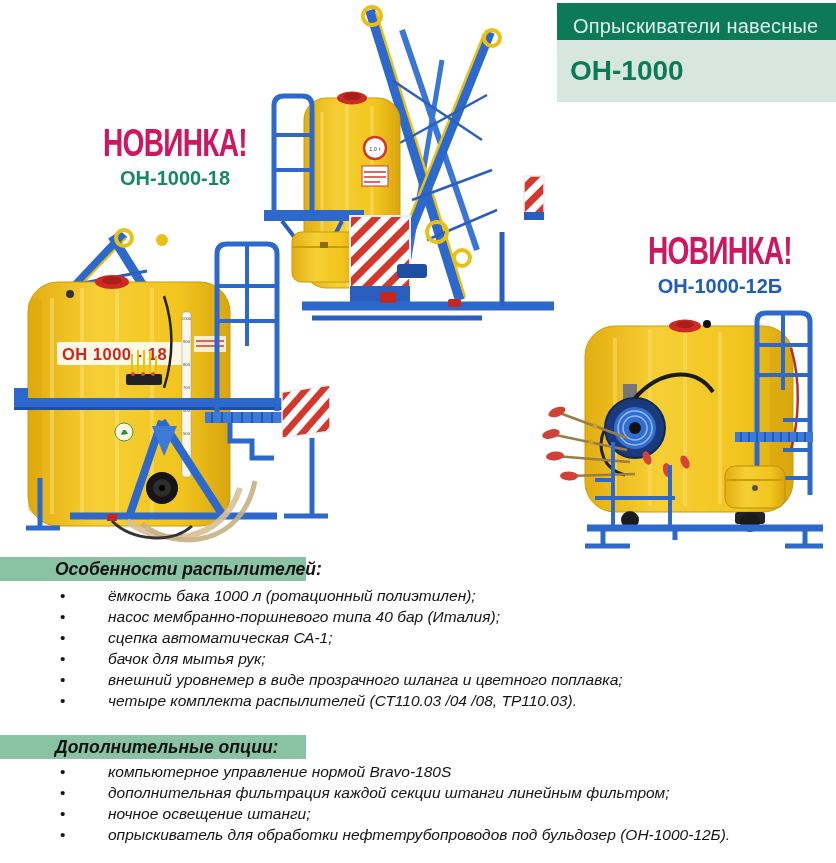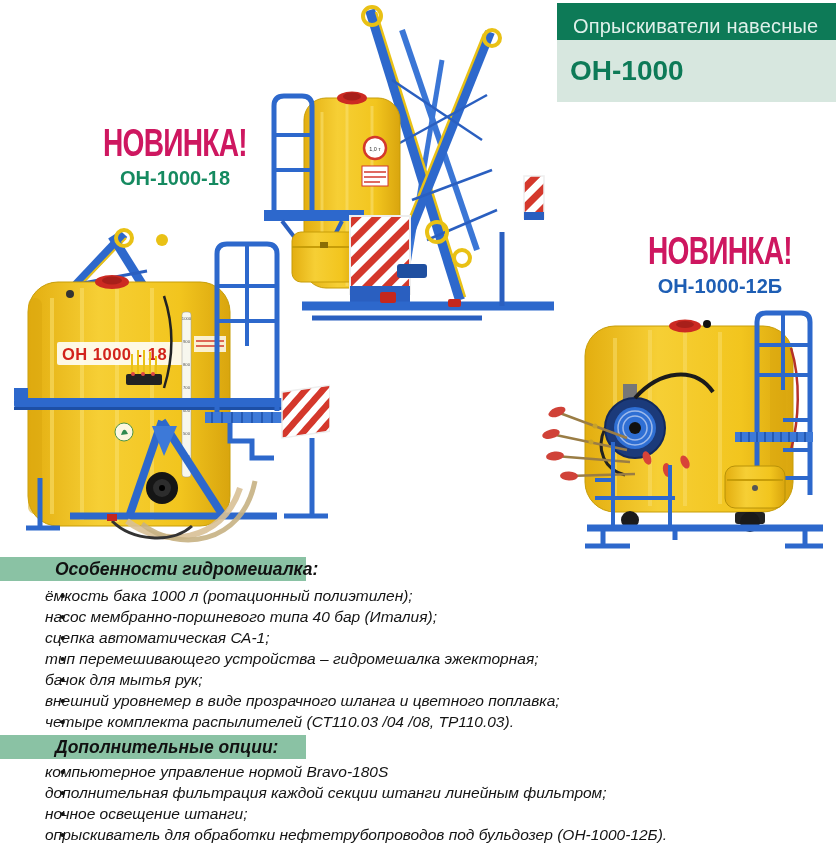--- a/index.html
+++ b/index.html
@@ -35,21 +35,21 @@
 
   
   .band{position:absolute;left:0;width:306px;height:24px;
       background:var(--band,#8ac2a4);display:flex;align-items:center;
       padding-left:55px;box-sizing:border-box;font-weight:bold;font-style:italic;
       font-size:17.5px;color:#111;white-space:nowrap;}
   .band-1{top:557px;}
   .band-2{top:735px;}
   .list{position:absolute;left:0;margin:0;padding:0;list-style:none;
       font-style:italic;font-size:15.5px;color:#141414;width:820px;}
-  .list li{position:relative;padding-left:45px;line-height:21px;}
+  .list li{position:relative;padding-left:108px;line-height:21px;}
   .list li::before{content:"•";position:absolute;left:60px;font-style:normal;}
   .list-1{top:585px;}
   .list-2{top:761px;}
 </style>
 </head>
 <body>
 
 <div class="page">
 
   <div class="header-bar">
@@ -277,27 +277,26 @@
     <rect x="200" y="212" width="30" height="12" rx="3" fill="#222"></rect>
     <circle cx="215" cy="222" r="10" fill="#1a1a1a"></circle>
     <circle cx="95" cy="220" r="9" fill="#1b1b1b"></circle>
 
     <line x1="52" y1="228" x2="288" y2="228" stroke="#2d68cc" stroke-width="7"></line>
     <path d="M68,228 V246 M270,228 V246 M140,228 V240" stroke="#2d68cc" stroke-width="5" fill="none"></path>
     <path d="M50,246 H95 M250,246 H288" stroke="#2d68cc" stroke-width="5"></path>
   </svg>
 
   <div class="band band-1">
-    <span>Особенности гидромешалка:</span>
+    <span>Особенности распылителей:</span>
   </div>
   <ul class="list list-1">
     <li>ёмкость бака 1000 л (ротационный полиэтилен);</li>
     <li>насос мембранно-поршневого типа 40 бар (Италия);</li>
     <li>сцепка автоматическая СА-1;</li>
-    <li>тип перемешивающего устройства – гидромешалка эжекторная;</li>
     <li>бачок для мытья рук;</li>
     <li>внешний уровнемер в виде прозрачного шланга и цветного поплавка;</li>
     <li>четыре комплекта распылителей (СТ110.03 /04 /08, ТР110.03).</li>
   </ul>
 
   <div class="band band-2">
     <span>Дополнительные опции:</span>
   </div>
   <ul class="list list-2">
     <li>компьютерное управление нормой Bravo-180S</li>

